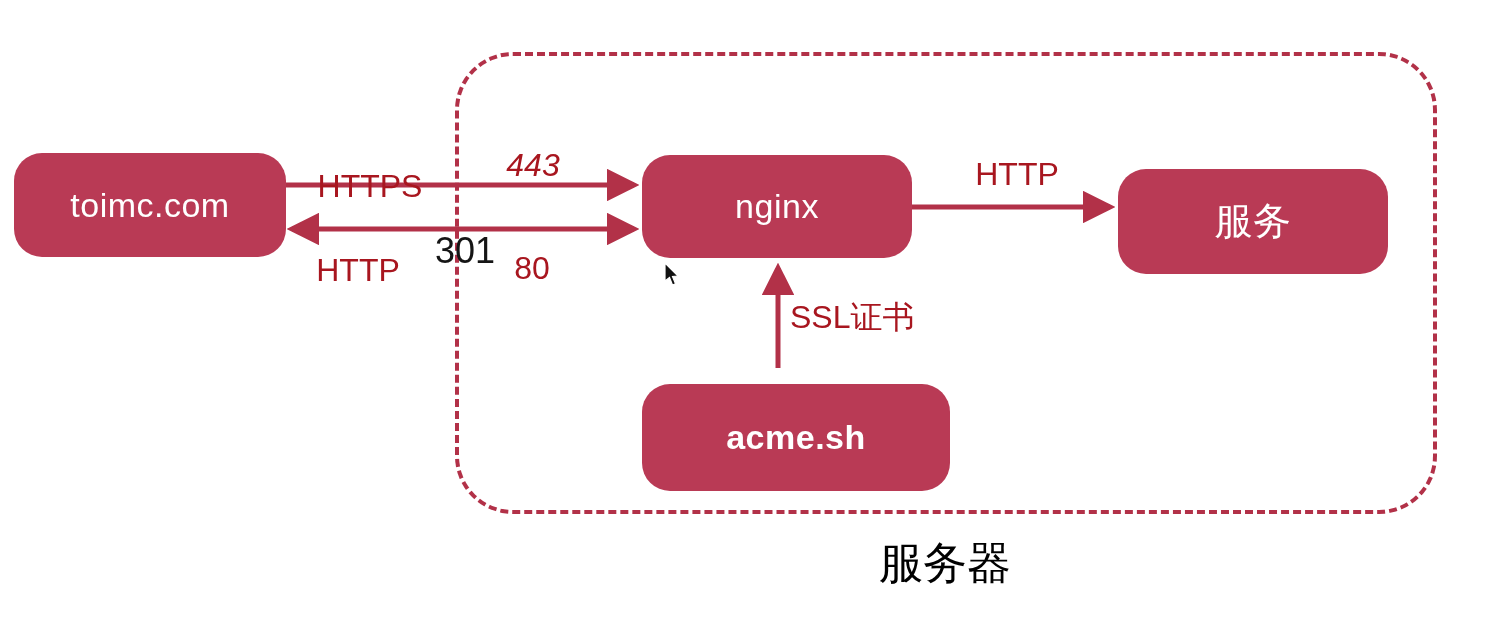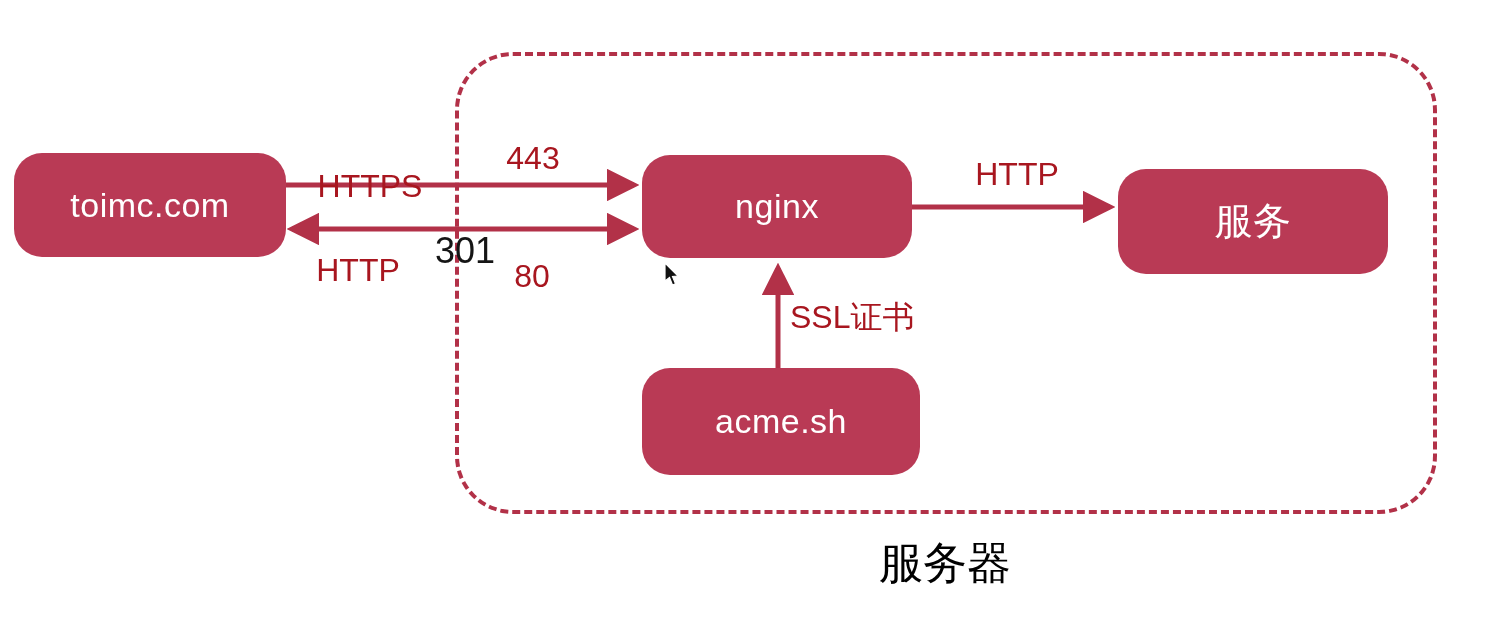--- a/index.html
+++ b/index.html
@@ -29,35 +29,35 @@
     color: #ffffff;
     display: flex;
     align-items: center;
     justify-content: center;
     font-size: 34px;
     letter-spacing: 0.5px;
   }
   .node-client  { left: 14px;   top: 153px; width: 272px; height: 104px; }
   .node-nginx   { left: 642px;  top: 155px; width: 270px; height: 103px; }
   .node-service { left: 1118px; top: 153px; width: 270px; height: 105px; font-size: 38px; margin-top: 16px; }
-  .node-acme    { left: 642px;  top: 368px; width: 278px; height: 107px; }
+  .node-acme    { left: 642px;  top: 384px; width: 308px; height: 107px; font-weight: bold; }
 
   .edge-label {
     position: absolute;
     color: #a8161f;
     font-size: 32px;
     font-weight: 500;
     white-space: nowrap;
     text-align: center;
   }
   .lbl-https        { left: 310px; top: 138px; width: 120px; margin-top: 30px; }
-  .lbl-https-port   { left: 473px; top: 140px; width: 120px; }
+  .lbl-https-port   { left: 473px; top: 147px; width: 120px; font-style: italic; }
   .lbl-http         { left: 298px; top: 252px; width: 120px; }
   .lbl-redirect     { left: 425px; top: 230px; width: 80px;  color: #151515; font-size: 36px; }
-  .lbl-http-port    { left: 492px; top: 250px; width: 80px; margin-top: 8px;  }
+  .lbl-http-port    { left: 492px; top: 250px; width: 80px;  }
   .lbl-upstream     { left: 957px; top: 156px; width: 120px; }
   .lbl-ssl          { left: 790px; top: 296px; width: 180px; font-size: 32px; text-align: left; }
   .lbl-server-group { left: 845px; top: 534px; width: 200px; font-size: 44px; color: #000000; }
 
   .arrow-layer {
     position: absolute;
     left: 0; top: 0;
     width: 1512px; height: 626px;
     pointer-events: none;
   }

